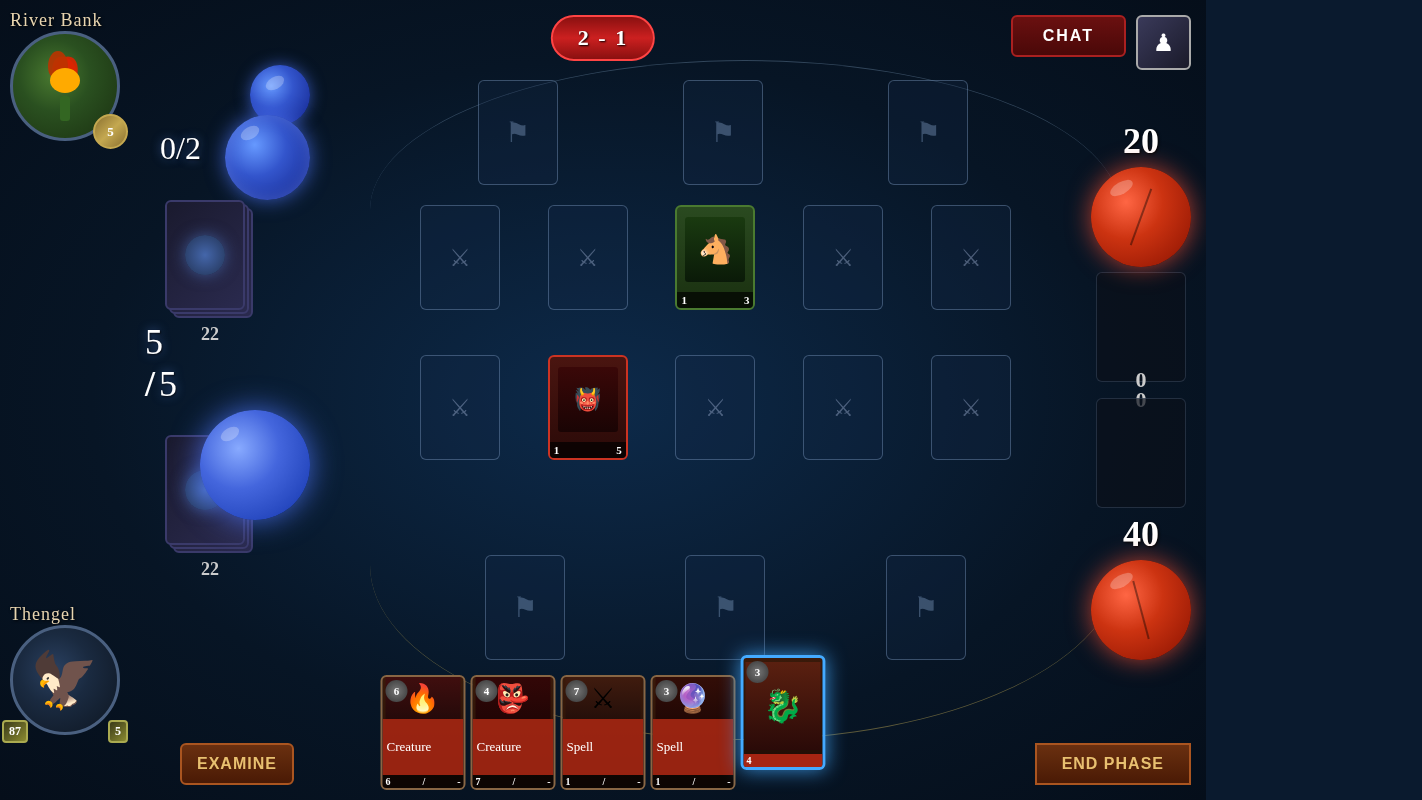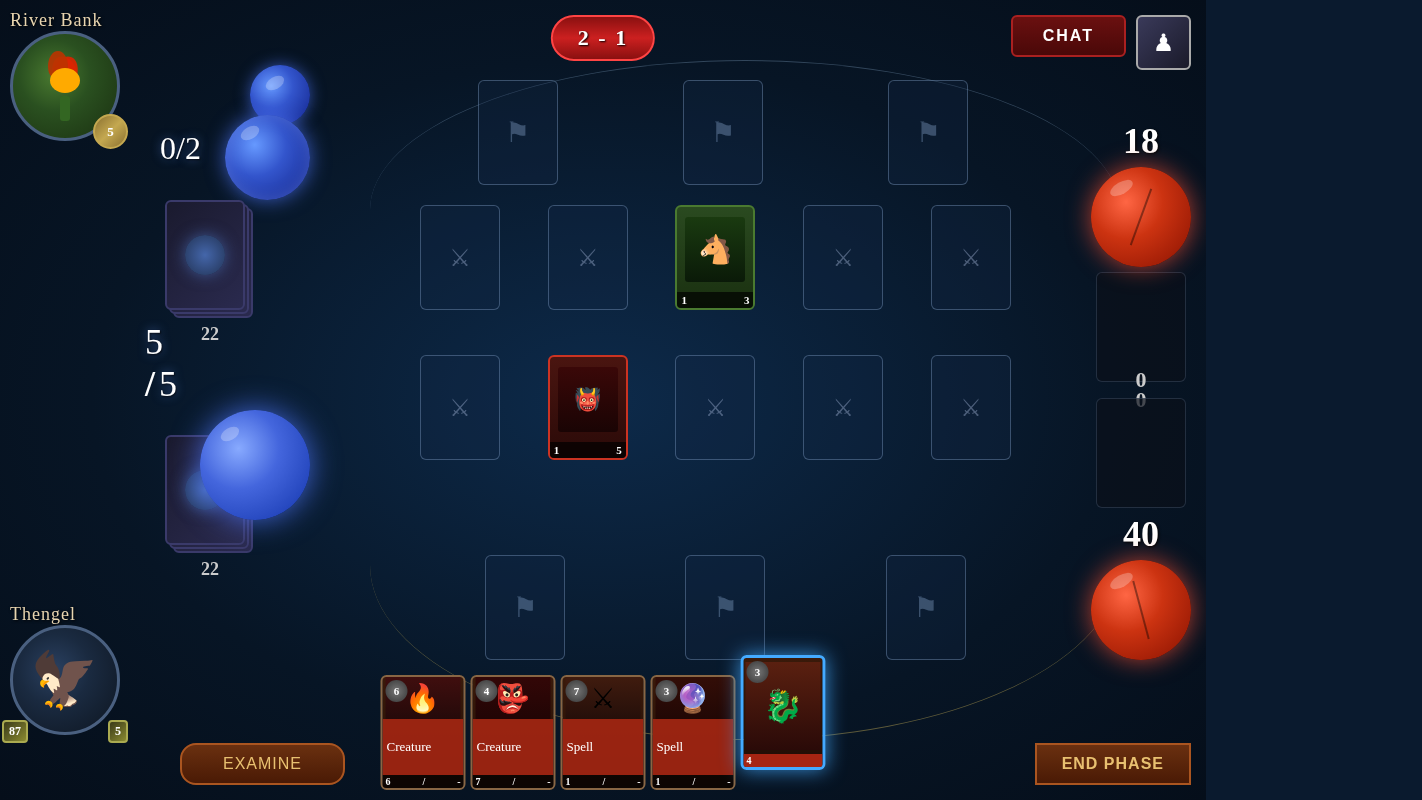--- a/index.html
+++ b/index.html
@@ -313,25 +313,25 @@
       font-weight: bold;
     }
 
     
     .btn-examine {
       position: absolute;
       bottom: 15px;
       left: 180px;
       background: linear-gradient(to bottom, #6a3010 0%, #4a1a05 100%);
       border: 2px solid #aa5520;
-      border-radius: 16px;
+      border-radius: 6px;
       color: #e8c070;
       font-size: 16px;
-      font-weight: normal;
-      padding: 10px 41px;
+      font-weight: bold;
+      padding: 10px 15px;
       cursor: pointer;
       letter-spacing: 1px;
       text-transform: uppercase;
     }
 
     .btn-end-phase {
       position: absolute;
       bottom: 15px;
       right: 15px;
       background: linear-gradient(to bottom, #6a3010 0%, #4a1a05 100%);
@@ -543,21 +543,21 @@
         <span>87</span>
       </div>
       
       <div style="position:absolute;bottom:-8px;right:-8px;background:linear-gradient(135deg,#3a3a1a,#8a8a30);border:2px solid #aaaa50;border-radius:4px;padding:2px 5px;color:#fff;font-size:12px;font-weight:bold;">
         <span>5</span>
       </div>
     </div>
   </div>
 
   <div class="right-stats-top">
-    <div class="life-number">18</div>
+    <div class="life-number">20</div>
     <div class="mana-orb-red-large">
       <div class="orb-highlight" style="top:15px;left:18px;width:25px;"></div>
       <div class="orb-crack"></div>
     </div>
     <div class="graveyard-slot"></div>
     <div class="counter-text">0</div>
   </div>
 
   <div class="right-stats-bottom">
     <div class="counter-text">0</div>

